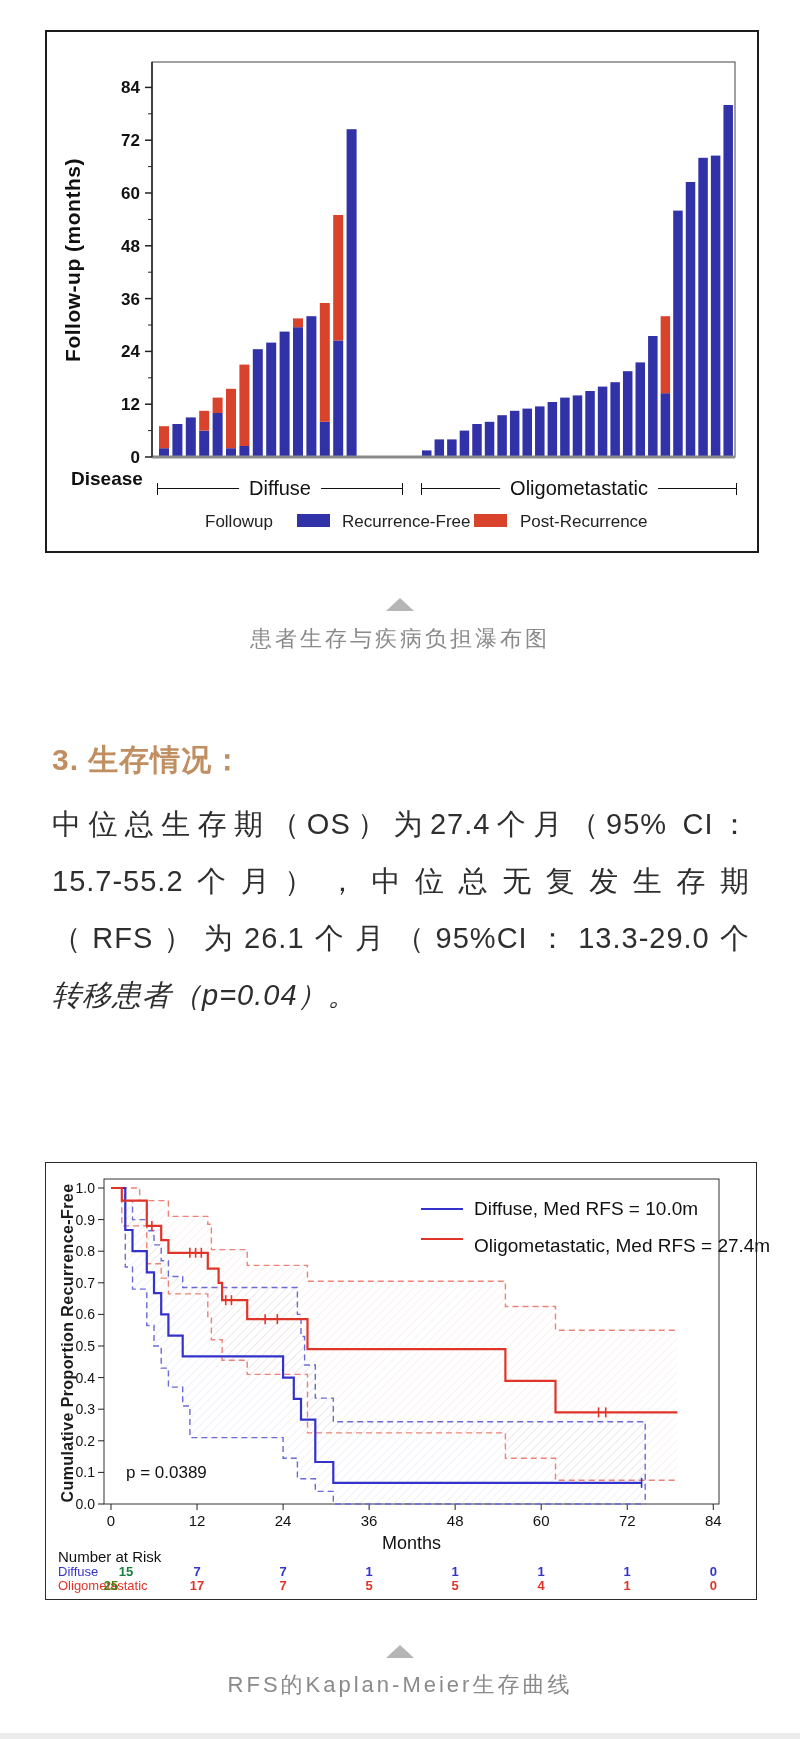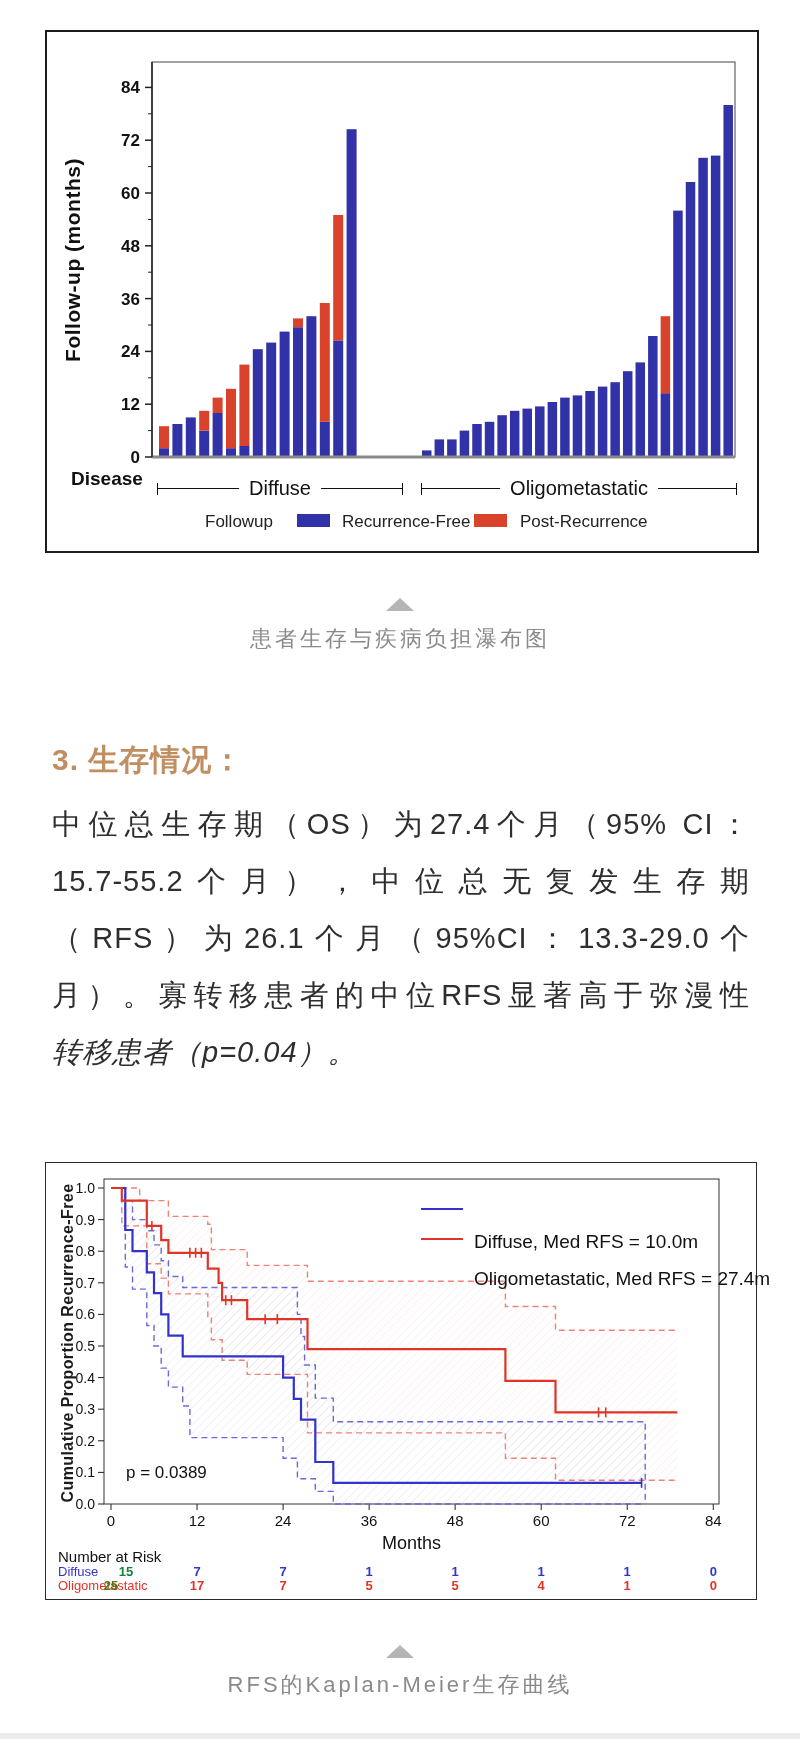--- a/index.html
+++ b/index.html
@@ -30,21 +30,21 @@
   
   .heading{position:absolute;left:52px;top:740px;font-size:30px;font-weight:bold;letter-spacing:1px;}
   .para{position:absolute;left:52px;top:796px;width:698px;font-size:29px;color:#2e2e2e;}
   .para .pline{height:57px;line-height:57px;text-align:justify;text-align-last:justify;
                letter-spacing:1px;white-space:nowrap;}
   .para .pline.last{text-align-last:left;font-style:italic;}
   
   .f2-ylab{position:absolute;left:22px;top:180px;transform:translate(-50%,-50%) rotate(-90deg);
            white-space:nowrap;font-size:16px;font-weight:600;color:#1c1c1c;letter-spacing:.4px;}
   .f2-leg-line{position:absolute;width:42px;height:0;border-top:2.5px solid;}
-  .f2-leg-lab{position:absolute;font-size:19px;color:#111;white-space:nowrap;margin-top:33px;}
+  .f2-leg-lab{position:absolute;font-size:19px;color:#111;white-space:nowrap;}
   .f2-p{position:absolute;left:80px;top:300px;font-size:17px;color:#111;}
   .f2-months{position:absolute;left:58px;top:370px;width:615px;text-align:center;
              font-size:18px;color:#111;}
   .f2-risktitle{position:absolute;left:12px;top:385px;font-size:15px;color:#111;}
   .riskrow{position:absolute;left:0;width:710px;height:14px;font-size:13px;}
   .riskrow .rlab{position:absolute;left:12px;top:0;}
   .riskrow .rval{position:absolute;transform:translateX(-50%);font-weight:600;}
   .bottombar{position:absolute;left:0;top:1733px;width:800px;height:6px;background:#ececec;}
 </style>
 </head>
@@ -148,21 +148,20 @@
 </div>
 
 <div class="tri" style="left:386px;top:598px;"></div>
 <div class="caption" style="top:624px;">患者生存与疾病负担瀑布图</div>
 
 <div class="heading" id="sec-heading" style="color: rgb(192, 142, 96);">3. 生存情况：</div>
 <div class="para" id="para">
     <div class="pline">中位总生存期（OS）为27.4个月（95%  CI：</div>
     <div class="pline">15.7-55.2个月），中位总无复发生存期</div>
     <div class="pline">（RFS）为26.1个月（95%CI：13.3-29.0个</div>
-    <div class="pline">月）。寡转移患者的中位RFS显著高于弥漫性</div>
     <div class="pline last">转移患者（p=0.04）。</div>
   </div>
 
 <div id="fig2" class="figbox">
   <svg id="fig2svg" width="708" height="434">
       <defs>
         <pattern id="hB" width="6" height="6" patternUnits="userSpaceOnUse" patternTransform="rotate(45)">
           <line x1="0" y1="0" x2="0" y2="6" stroke="#c9cde6" stroke-width="1"></line>
         </pattern>
         <pattern id="hR" width="6" height="6" patternUnits="userSpaceOnUse" patternTransform="rotate(45)">

